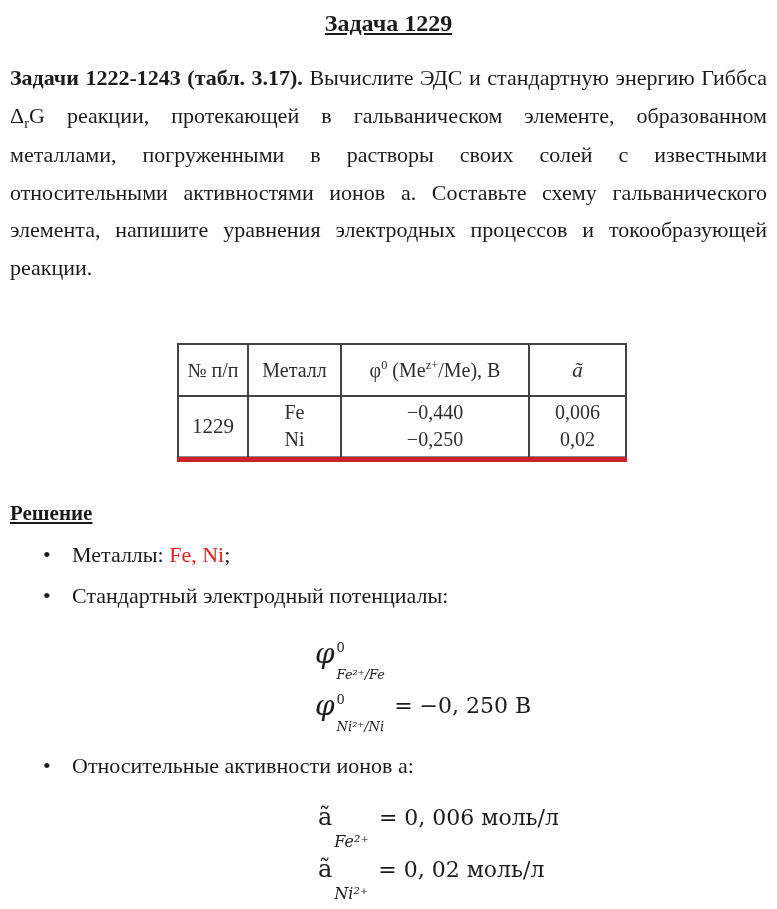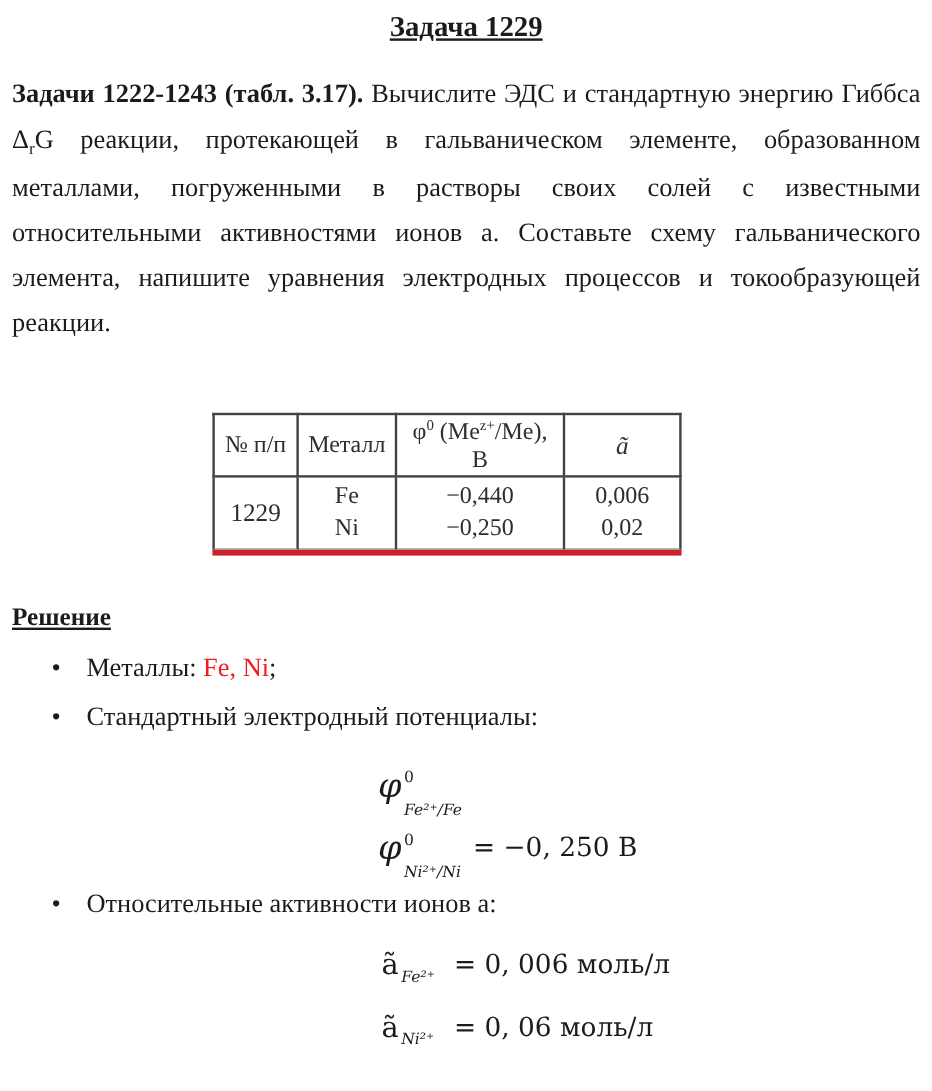--- a/index.html
+++ b/index.html
@@ -39,22 +39,22 @@
     table-layout:fixed;
   }
   .data-table th,.data-table td{
     border:2px solid var(--border);
     text-align:center;vertical-align:middle;
     font-weight:normal;padding:0 4px;
   }
   .data-table tr.hdr th{height:52px;}
   .data-table tr.body td{height:60px;border-bottom:1px solid #8a8a8a;}
   .col-num{width:70px;}
-  .col-metal{width:82px;}
-  .col-phi{width:140px;}
+  .col-metal{width:93px;}
+  .col-phi{width:188px;}
   .col-act{width:97px;}
   .cell-num{font-weight:bold;font-size:21px;}
   .stack div{line-height:27px;}
   sup.hsup{font-size:0.62em;}
   .a-tilde{font-style:italic;font-size:21px;}
   
   .solution-head{
     text-align:left;font-weight:bold;text-decoration:underline;
     font-size:21px;margin-top:33px;
   }
@@ -82,21 +82,21 @@
   }
   .supsub .s-sub{font-style:italic;}
   .f-rhs{font-size:22px;margin-left:10px;color:var(--ink);}
   
   .formula-a{
     margin-left:308px;margin-top:14px;height:38px;
     display:flex;align-items:center;
     font-family:"DejaVu Serif",serif;
   }
   .fa-sym{font-size:24px;line-height:1;}
-  .fa-sub{font-size:13px;font-style:italic;position:relative;top:10px;margin-left:2px;min-width:34px;}
+  .fa-sub{font-size:16px;font-style:italic;position:relative;top:24px;margin-left:2px;min-width:34px;}
   
   .conclusion{
     text-align:justify;line-height:1.73;margin-top:24px;
   }
 </style>
 </head>
 <body>
 
 
 
@@ -159,33 +159,33 @@
   <div class="formula-phi">
     <span class="f-sym">φ</span>
       <span class="supsub">
         <span class="s-sup">0</span>
         <span class="s-sub">Ni²⁺/Ni</span>
       </span>
       <span class="f-rhs">= −0, 250 В</span>
   </div>
 </div>
 
-<div class="bullet-row" style="margin-top:12px;font-family:Liberation Serif, serif;">
+<div class="bullet-row" style="margin-top:26px;font-family:Liberation Serif, serif;">
     <span>Относительные активности ионов а:</span>
   </div>
 
 <div style="margin-top:20px;">
   <div class="formula-a">
     <span class="fa-sym">ã</span>
       <span class="fa-sub">Fe²⁺</span>
       <span class="f-rhs">= 0, 006 моль/л</span>
   </div>
   <div class="formula-a">
     <span class="fa-sym">ã</span>
       <span class="fa-sub">Ni²⁺</span>
-      <span class="f-rhs">= 0, 06 моль/л</span>
+      <span class="f-rhs">= 0, 02 моль/л</span>
   </div>
 </div>
 
 <p class="conclusion"><span>В гальваническом элементе: электрод </span><span class="red">Fe</span><span> является </span><span class="bu">анодом</span><span>, а </span><span class="red">Ni</span><span> – </span><span class="bu">катодом</span><span>, так как:</span></p>
 
 
 
 
 </body></html>

